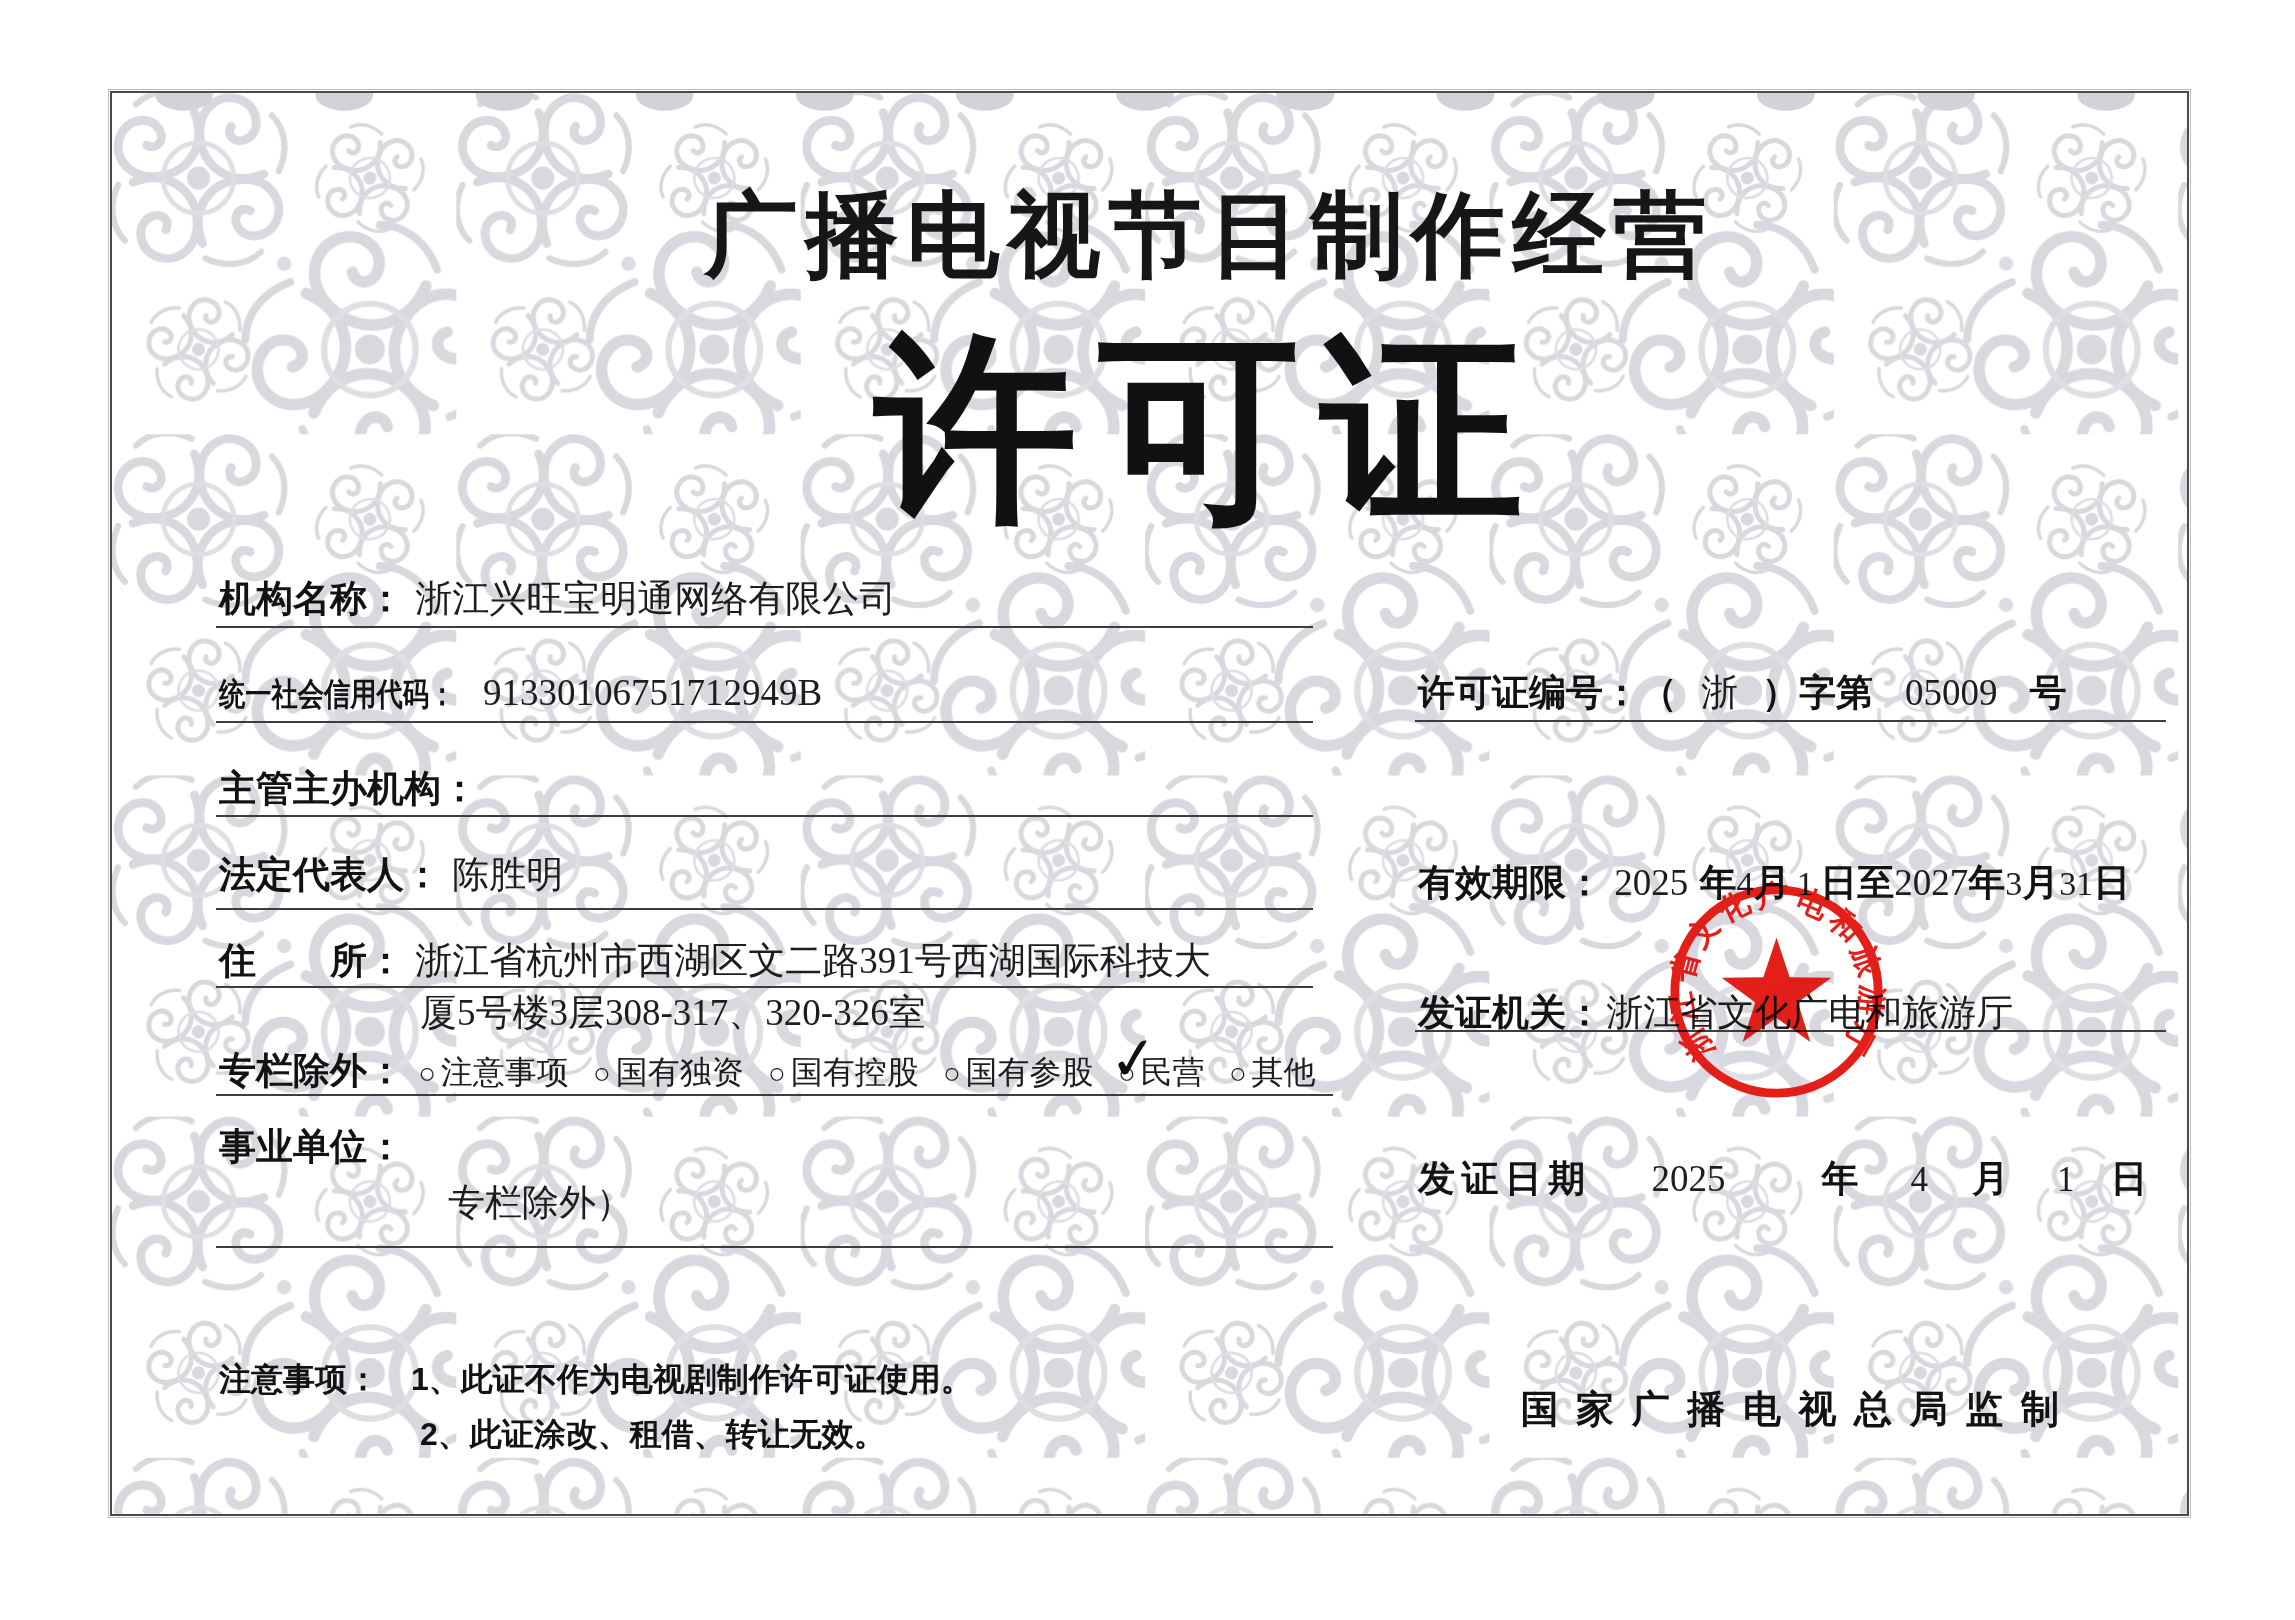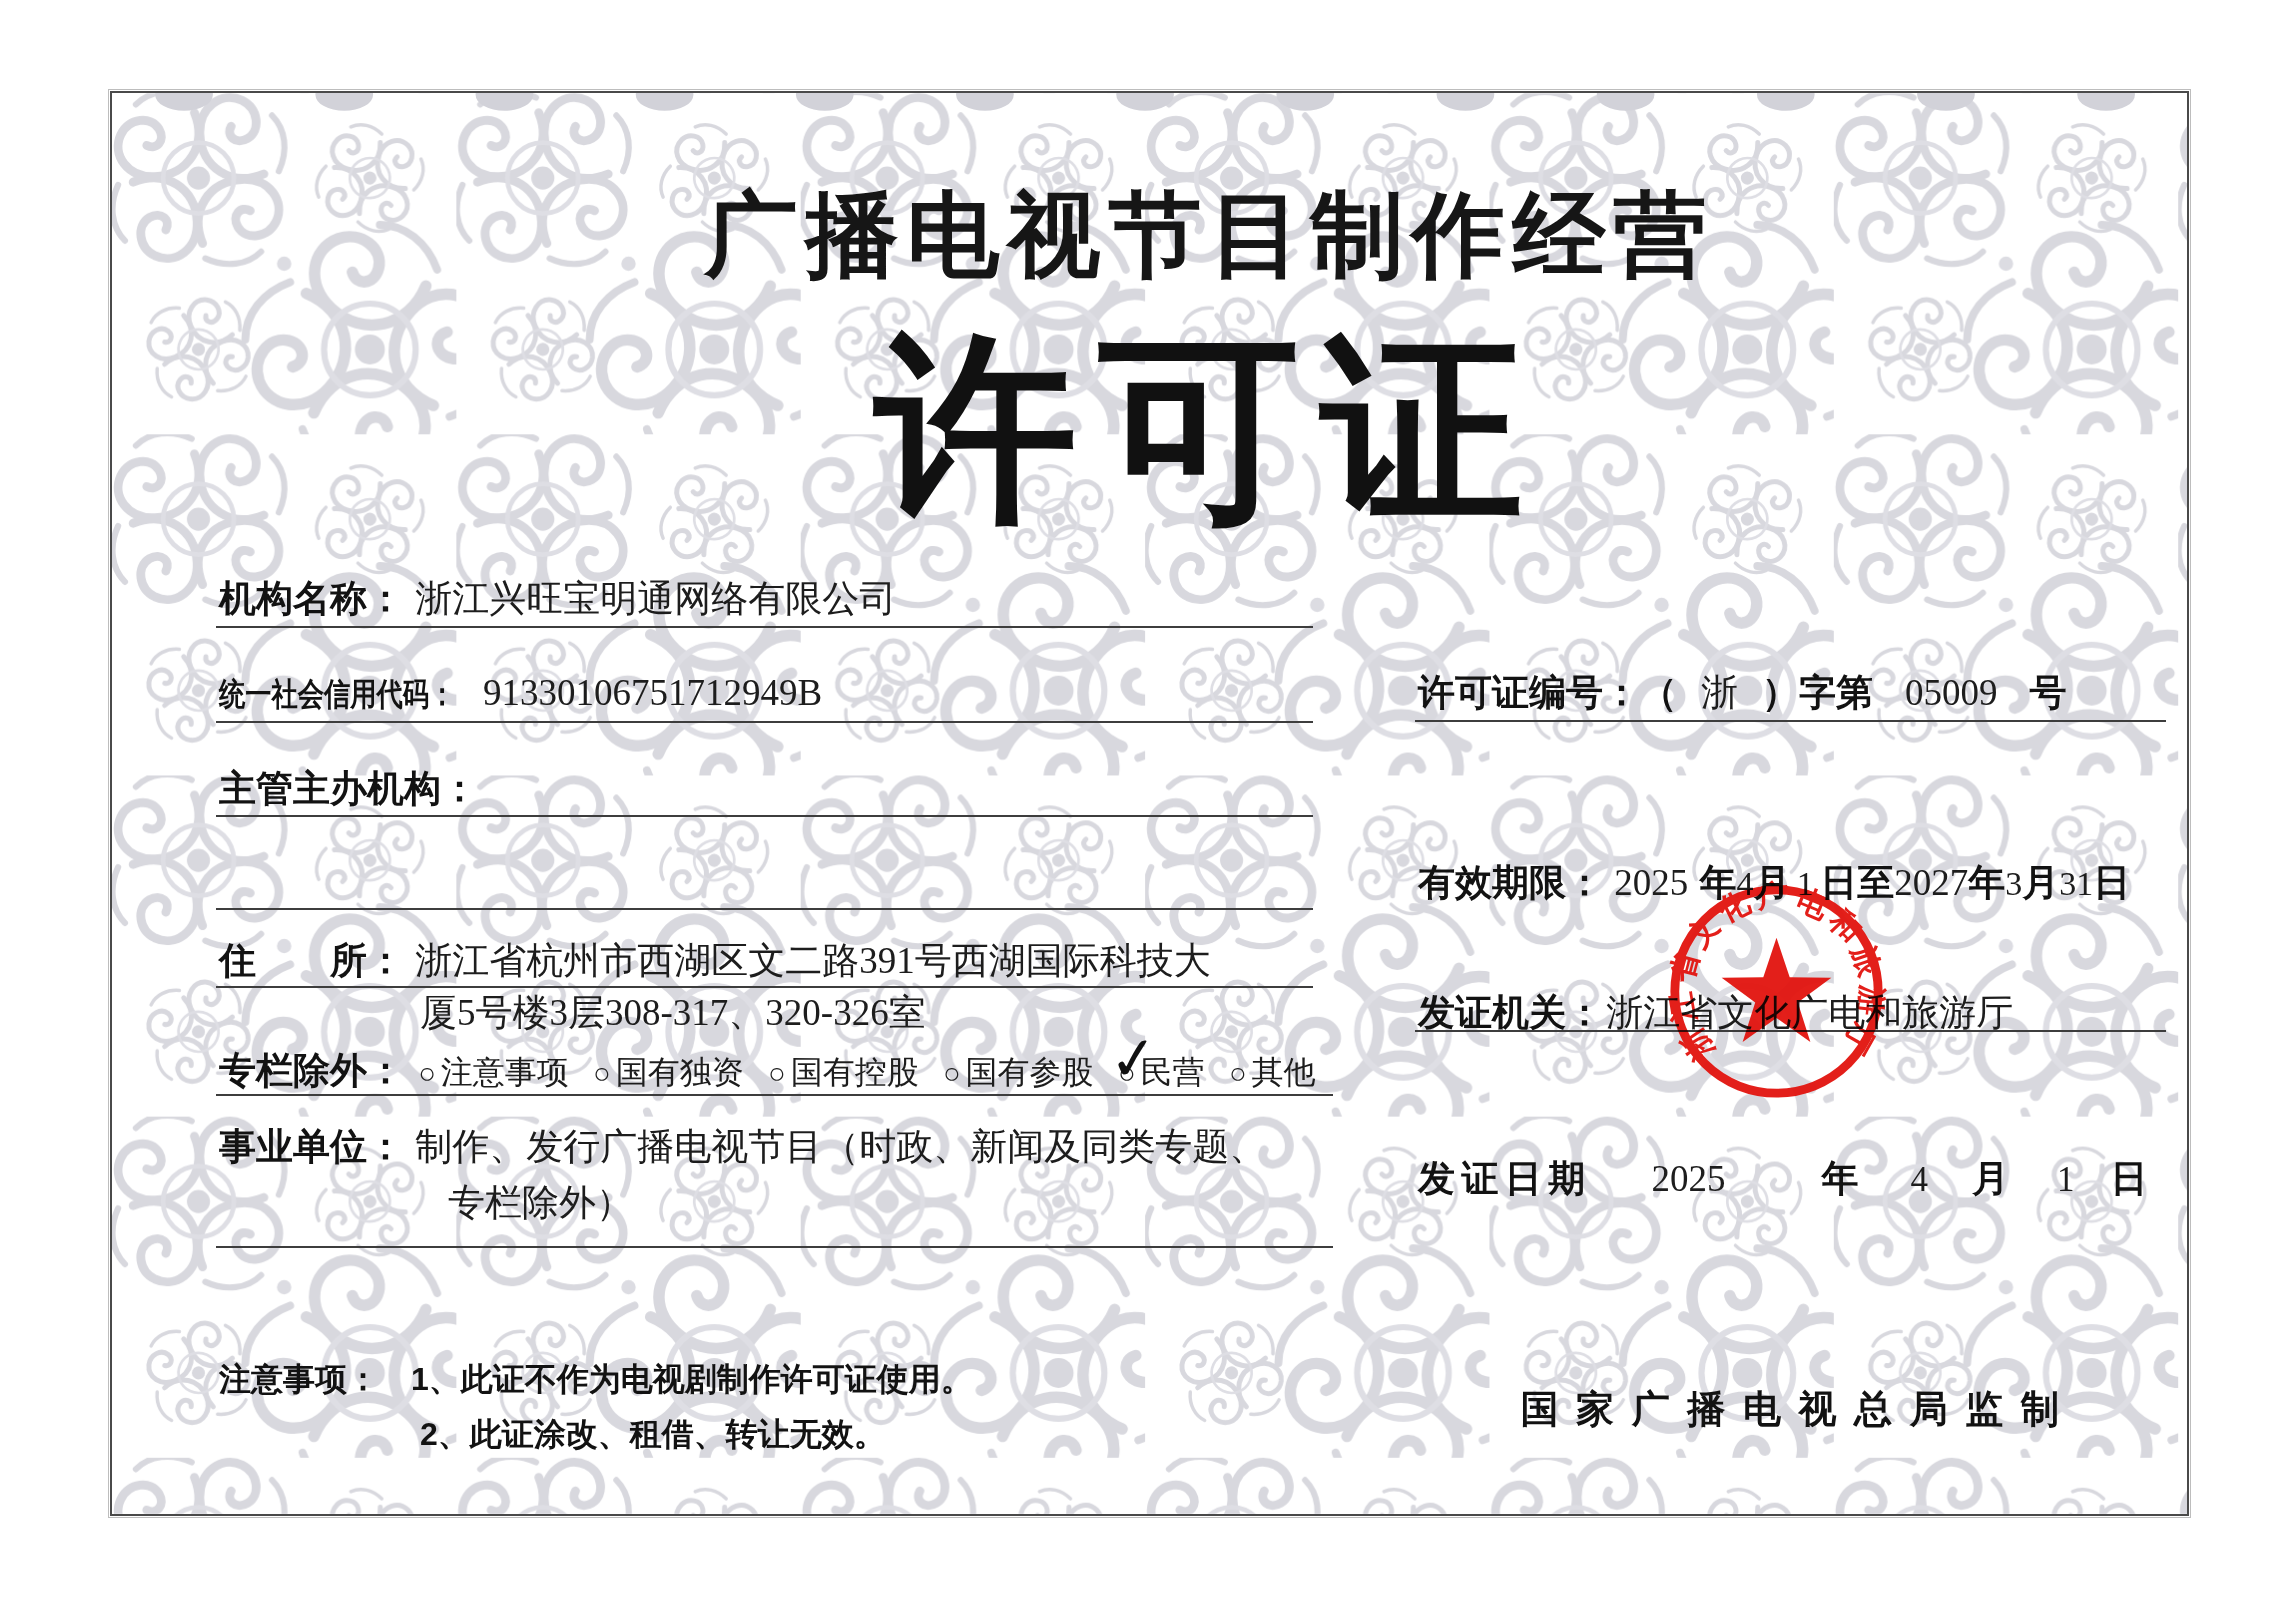--- a/index.html
+++ b/index.html
@@ -88,20 +88,24 @@
         <span class="val" style="margin-left:-24px;">91330106751712949B</span>
       </div>
       <div class="uline" style="left:104px;top:628px;width:1097px;"></div>
 
       <div class="row" style="left:107px;top:671px;">
         <span class="lbl">主管主办机构：</span>
         <span class="val"></span>
       </div>
       <div class="uline" style="left:104px;top:722px;width:1097px;"></div>
 
+      <div class="row" style="left:107px;top:757px;">
+        <span class="lbl">法定代表人：</span>
+        <span class="val">陈胜明</span>
+      </div>
       <div class="uline" style="left:104px;top:815px;width:1097px;"></div>
 
       <div class="row" style="left:107px;top:843px;">
         <span class="lbl">住　　所：</span>
         <span class="val">浙江省杭州市西湖区文二路391号西湖国际科技大</span>
       </div>
       <div class="uline" style="left:104px;top:893px;width:1097px;"></div>
       <div class="row" style="left:308px;top:895px;">
         <span class="val" style="margin-left:0;">厦5号楼3层308-317、320-326室</span>
       </div>
@@ -133,21 +137,20 @@
           <span class="opt" style="margin-right:0;">
             <span class="circ">○</span>
             <span>其他</span>
           </span>
         </span>
       </div>
       <div class="uline" style="left:104px;top:1001px;width:1117px;"></div>
 
       <div class="row" style="left:107px;top:1029px;">
         <span class="lbl">事业单位：</span>
-        <span class="val">制作、发行广播电视节目（时政、新闻及同类专题、</span>
       </div>
       <div class="row" style="left:336px;top:1085px;">
         <span class="val" style="margin-left:0;">专栏除外）</span>
       </div>
       <div class="uline" style="left:104px;top:1153px;width:1117px;"></div>
 
       <div class="row" style="left:107px;top:1265px;">
         <span class="note-item">注意事项：</span>
         <span class="note-item" style="margin-left:32px;">1、此证不作为电视剧制作许可证使用。</span>
       </div>

